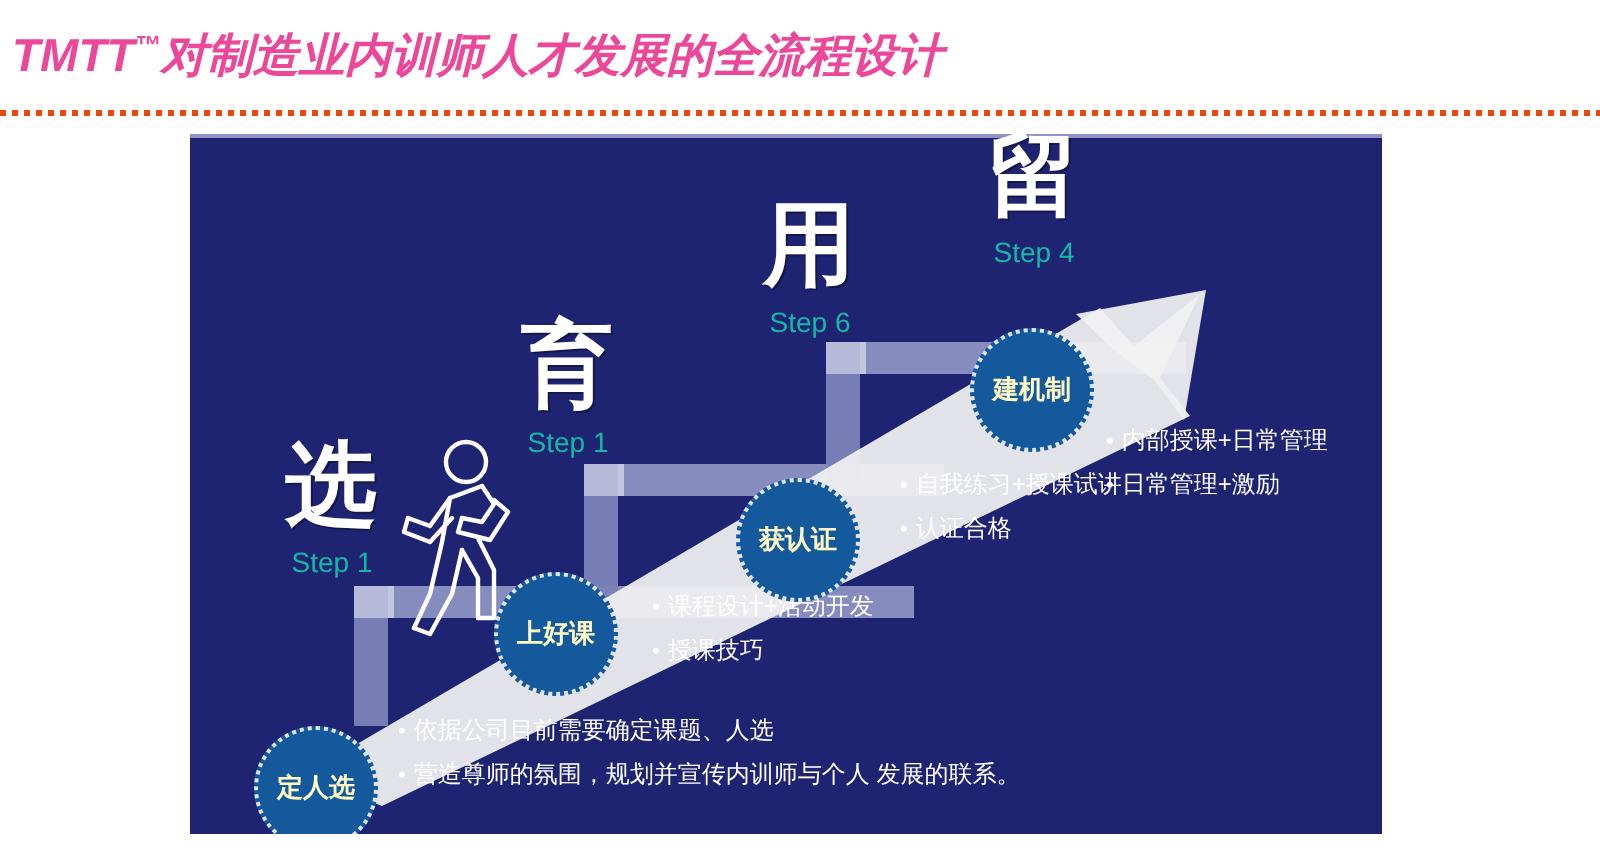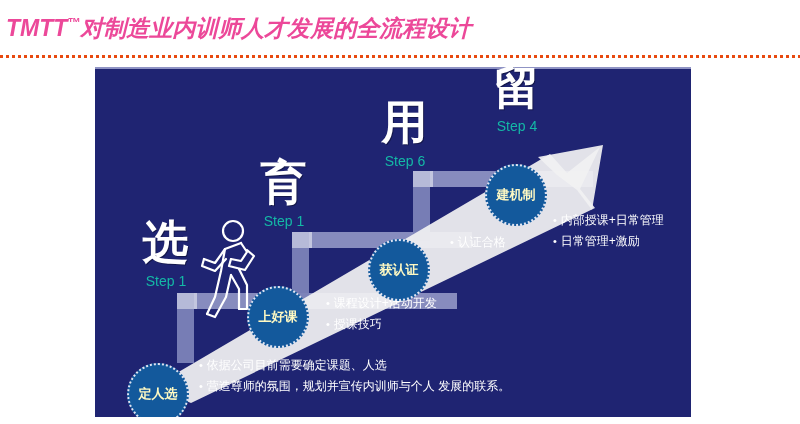--- a/index.html
+++ b/index.html
@@ -246,19 +246,20 @@
 
   <div class="bullets" style="left:104px; top:288px;">
     <span class="b">依据公司目前需要确定课题、人选</span>
     <span class="b">营造尊师的氛围，规划并宣传内训师与个人 发展的联系。</span>
   </div>
   <div class="bullets" style="left:231px; top:226px;">
     <span class="b">课程设计+活动开发</span>
     <span class="b">授课技巧</span>
   </div>
   <div class="bullets" style="left:355px; top:165px;">
+    <span class="b">自我练习+授课试讲</span>
     <span class="b">认证合格</span>
   </div>
   <div class="bullets" style="left:458px; top:106px;margin-top:37px;">
     <span class="b">内部授课+日常管理</span>
     <span class="b">日常管理+激励</span>
   </div>
 </div>
 
 </body></html>

